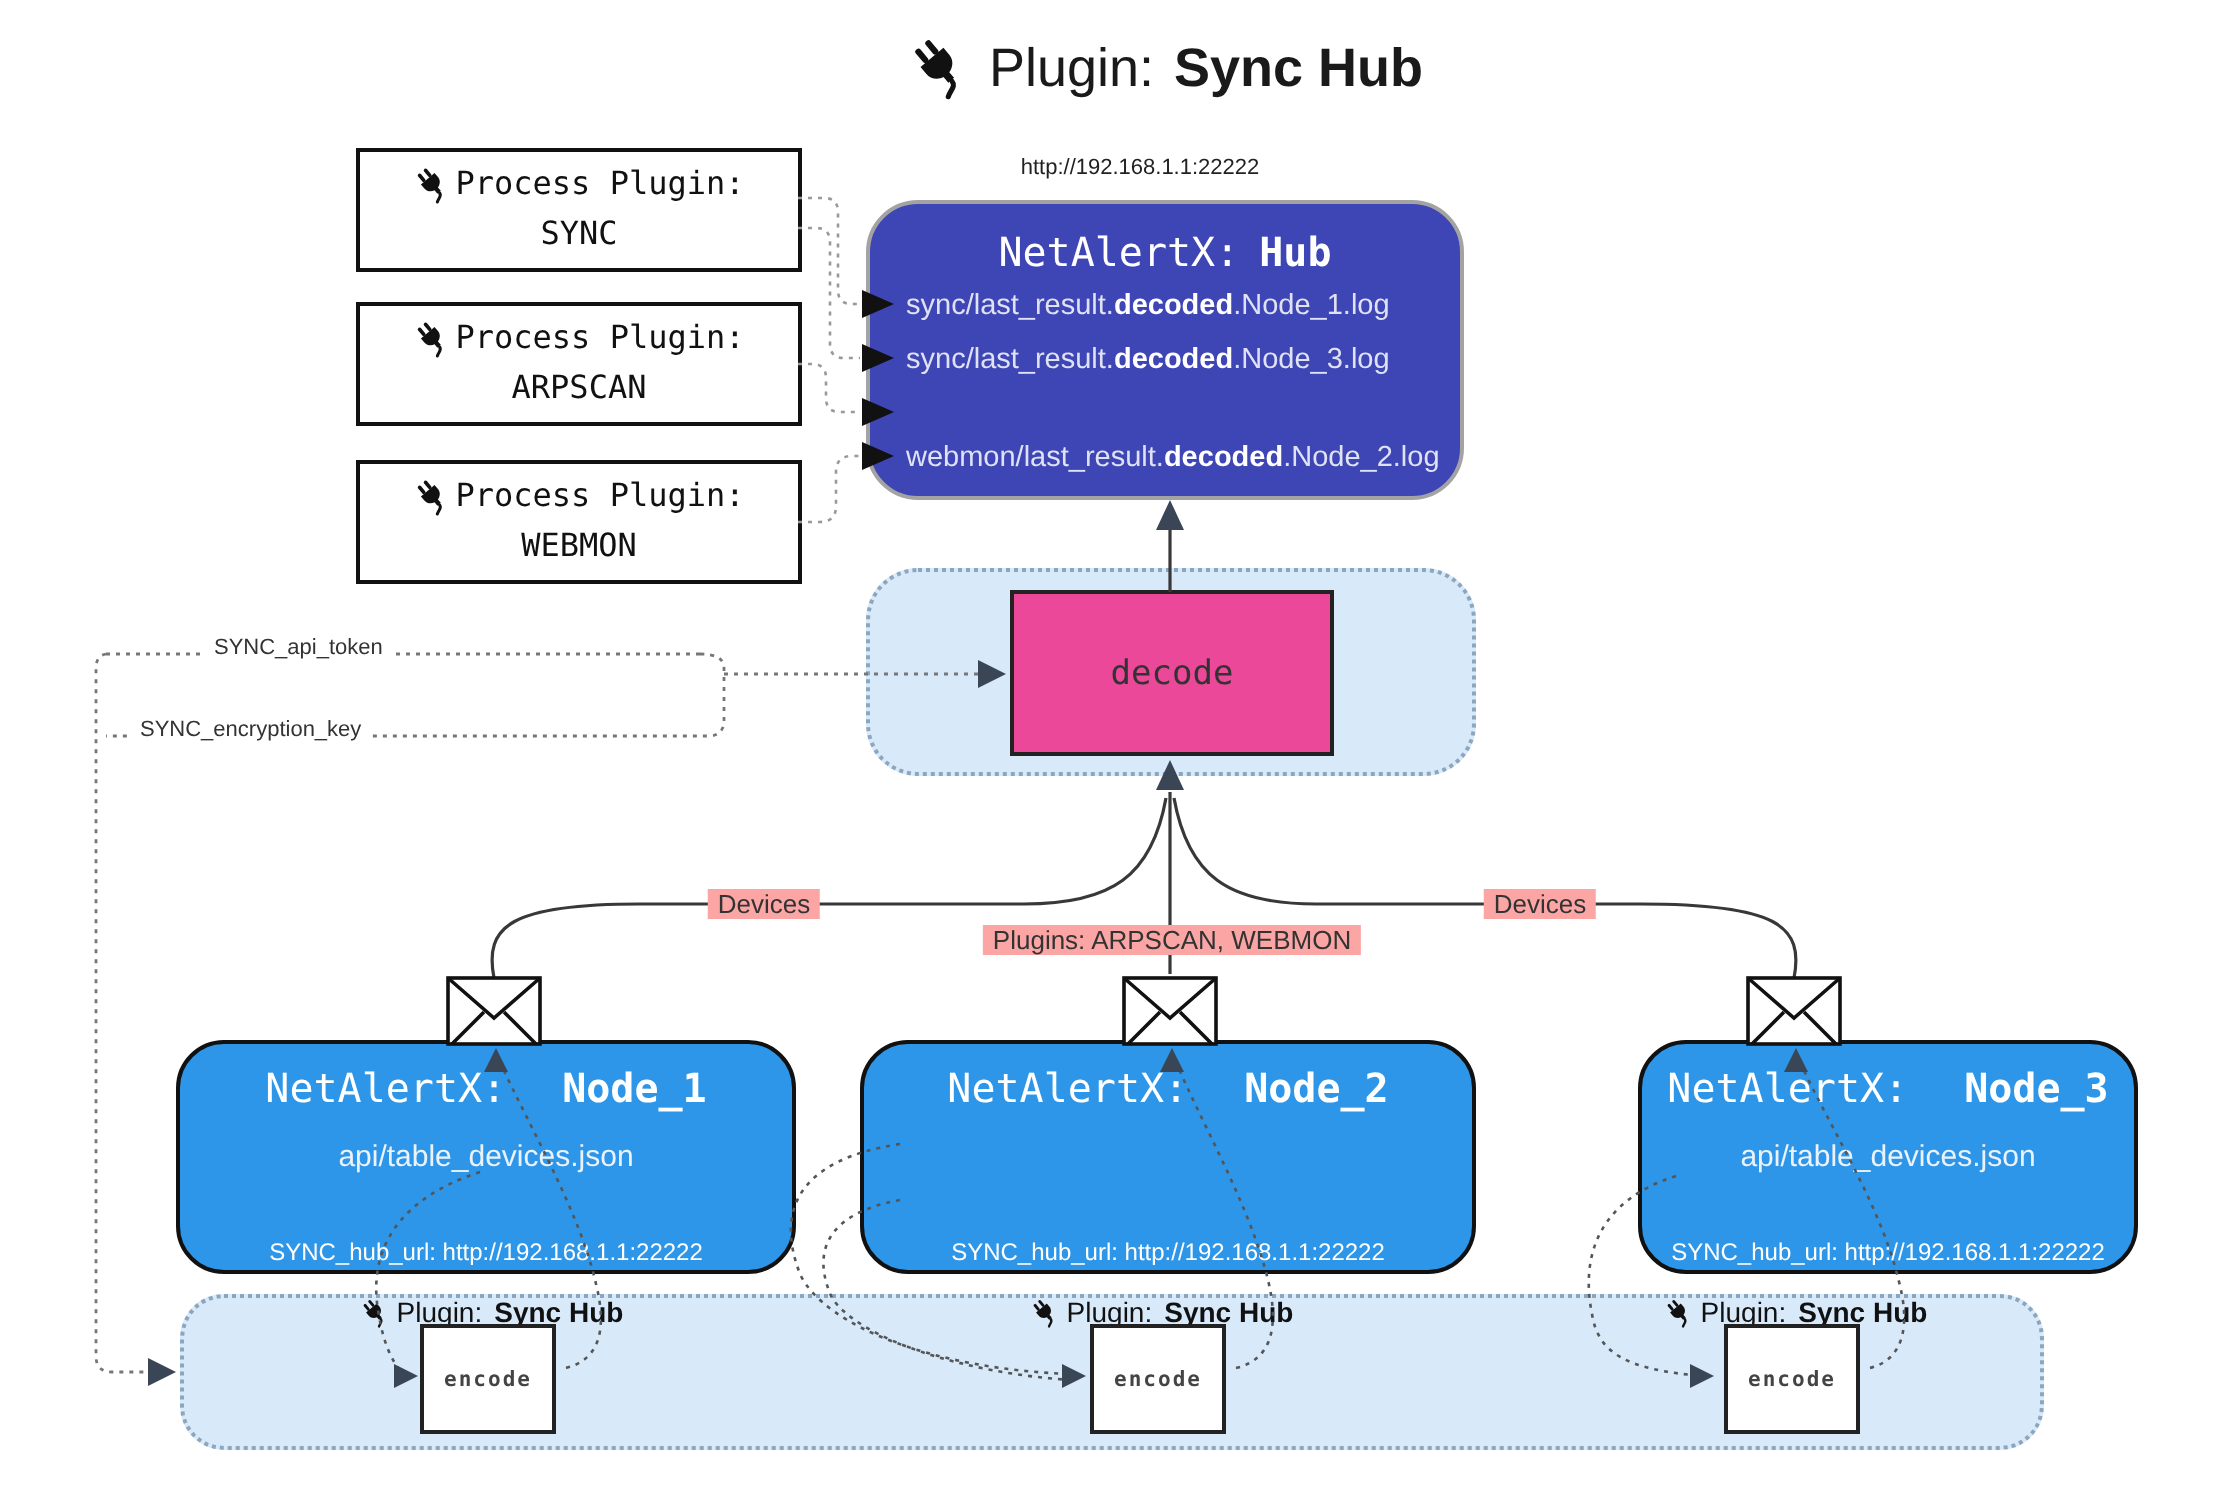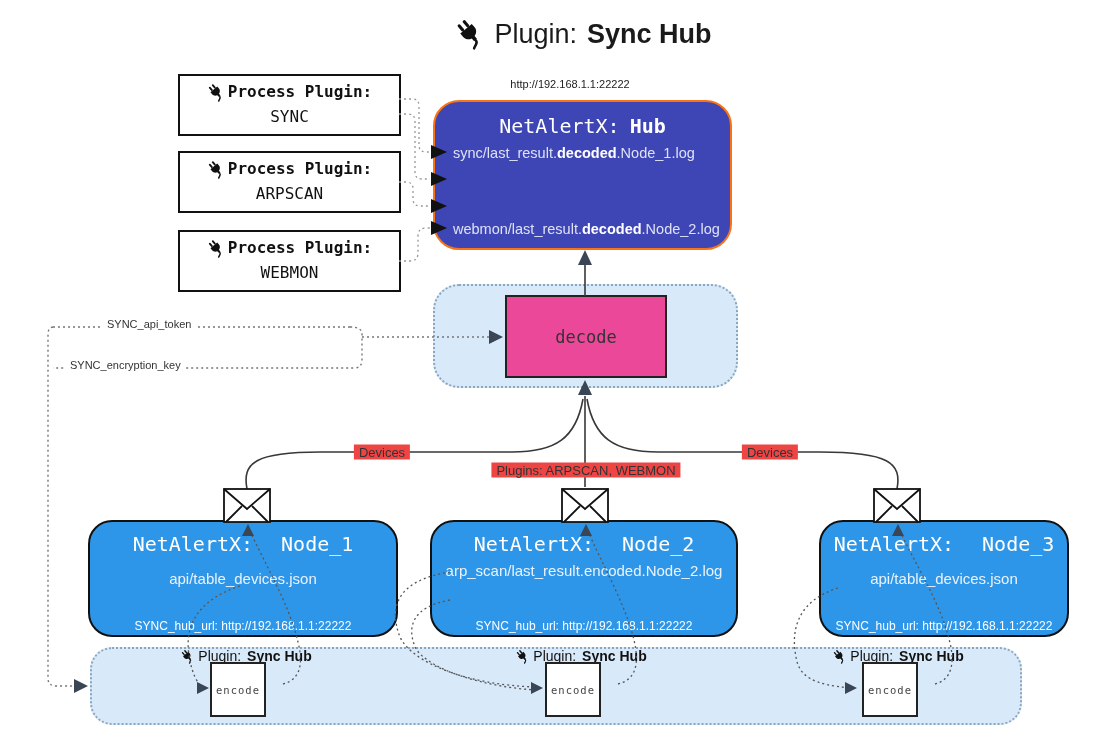--- a/index.html
+++ b/index.html
@@ -10,59 +10,59 @@
 
   
   #title{left:583px;top:18px;transform:translateX(-50%);display:flex;align-items:center;gap:8px;
          font-size:27px;color:#1a1a1a;white-space:nowrap;z-index:10;}
   #title .bold{font-weight:700;margin-left:2px;}
 
   
   .pbox{left:178px;width:219px;height:58px;background:#fff;border:2px solid #111;z-index:10;
         display:flex;flex-direction:column;align-items:center;justify-content:center;
         font-size:16px;line-height:1.55;}
-  .pbox .l1{display:flex;align-items:center;gap:2px;font-weight:bold;}
+  .pbox .l1{display:flex;align-items:center;gap:2px;}
 
   
   #hub-url{left:570px;top:78px;transform:translateX(-50%);font-size:11px;color:#222;z-index:10;}
-  #hub{left:433px;top:100px;width:299px;height:150px;background:#3e45b4;border:2px solid #f97316;
+  #hub{left:433px;top:100px;width:299px;height:150px;background:#3e45b4;border:2px solid #a3a3a3;
        border-radius:26px;box-sizing:border-box;z-index:10;}
   #hub .hub-title{position:absolute;top:12px;width:100%;text-align:center;color:#fff;font-size:20px;}
   #hub .hub-title .bold{font-weight:700;margin-left:10px;}
   .hublog{position:absolute;left:18px;height:18px;font-size:14.5px;color:#dfe2f5;white-space:nowrap;}
   .hublog b{color:#fff;}
 
   
   .band{background:#d8e9fa;border:2px dotted #8ba6bf;box-sizing:border-box;z-index:10;}
   #decode-band{left:433px;top:284px;width:305px;height:104px;border-radius:26px;}
   #decode-box{left:505px;top:295px;width:162px;height:83px;background:#ec4899;border:2px solid #222;
               box-sizing:border-box;display:flex;align-items:center;justify-content:center;
               font-size:17px;color:#333;z-index:11;}
 
   
-  .line-label{z-index:60;background:#ef4444;padding:0 5px;font-size:13px;color:#333;white-space:nowrap;
+  .line-label{z-index:60;background:#fca5a5;padding:0 5px;font-size:13px;color:#333;white-space:nowrap;
               transform:translate(-50%,-50%);}
   .secret-label{z-index:60;background:#fff;padding:0 4px;font-size:11px;color:#333;white-space:nowrap;}
 
   
   .node{top:520px;height:117px;background:#2e96e8;border:2px solid #111;border-radius:24px;
         box-sizing:border-box;z-index:10;}
   .node .ntitle{position:absolute;top:10px;width:100%;text-align:center;color:#fff;font-size:20px;}
-  .node .ntitle .bold{font-weight:400;margin-left:28px;}
+  .node .ntitle .bold{font-weight:700;margin-left:28px;}
   .nfile{position:absolute;width:100%;text-align:center;color:#eaf2fc;font-size:15px;white-space:nowrap;}
   .nurl{position:absolute;top:97px;width:100%;text-align:center;color:#fff;font-size:12px;}
 
   
   #sync-band{left:90px;top:647px;width:932px;height:78px;border-radius:22px;}
   .enc-label{z-index:12;transform:translateX(-50%);display:flex;align-items:center;gap:3px;
              font-size:14px;color:#111;white-space:nowrap;}
   .enc-label .bold{font-weight:700;margin-left:3px;}
-  .encode-box{width:56px;height:55px;background:#fff;border:2px solid #222;box-sizing:border-box;
+  .encode-box{width:68px;height:55px;background:#fff;border:2px solid #222;box-sizing:border-box;
               display:flex;align-items:center;justify-content:center;font-size:10.5px;color:#444;
-              letter-spacing:1px;z-index:12;}
+              letter-spacing:1px;z-index:12;font-weight:bold;}
 
   #overlay{position:absolute;left:0;top:0;z-index:50;pointer-events:none;}
 </style>
 </head>
 <body>
 
 <div id="stage">
 
   <svg width="0" height="0" style="position:absolute">
     <defs>
@@ -112,20 +112,21 @@
       </div>
     <div>WEBMON</div>
   </div>
 
   <div id="hub-url" class="abs">http://192.168.1.1:22222</div>
   <div id="hub" class="abs">
     <div class="hub-title mono">
       <span>NetAlertX:</span><span class="bold">Hub</span>
     </div>
     <div class="hublog" style="top:43px"><span>sync/last_result.</span><b>decoded</b><span>.Node_1.log</span></div>
+    <div class="hublog" style="top:70px"><span>sync/last_result.</span><b>decoded</b><span>.Node_3.log</span></div>
     <div class="hublog" style="top:119px"><span>webmon/last_result.</span><b>decoded</b><span>.Node_2.log</span></div>
   </div>
 
   <div id="decode-band" class="abs band"></div>
   <div id="decode-box" class="abs mono">decode</div>
 
   <div class="abs secret-label" style="left:103px;top:318px">SYNC_api_token</div>
   <div class="abs secret-label" style="left:66px;top:359px">SYNC_encryption_key</div>
 
   <div class="abs line-label" style="left:382px;top:452px">Devices</div>
@@ -136,21 +137,20 @@
     <div class="ntitle mono">
       <span>NetAlertX:</span><span class="bold">Node_1</span>
     </div>
     <div class="nfile" style="top:48px">api/table_devices.json</div>
     <div class="nurl">SYNC_hub_url: http://192.168.1.1:22222</div>
   </div>
   <div class="abs node" style="left:430px;width:308px">
     <div class="ntitle mono">
       <span>NetAlertX:</span><span class="bold">Node_2</span>
     </div>
-    <div class="nfile" style="top:40px">arp_scan/last_result.encoded.Node_2.log</div>
     <div class="nurl">SYNC_hub_url: http://192.168.1.1:22222</div>
   </div>
   <div class="abs node" style="left:819px;width:250px">
     <div class="ntitle mono">
       <span>NetAlertX:</span><span class="bold">Node_3</span>
     </div>
     <div class="nfile" style="top:48px">api/table_devices.json</div>
     <div class="nurl">SYNC_hub_url: http://192.168.1.1:22222</div>
   </div>
 

